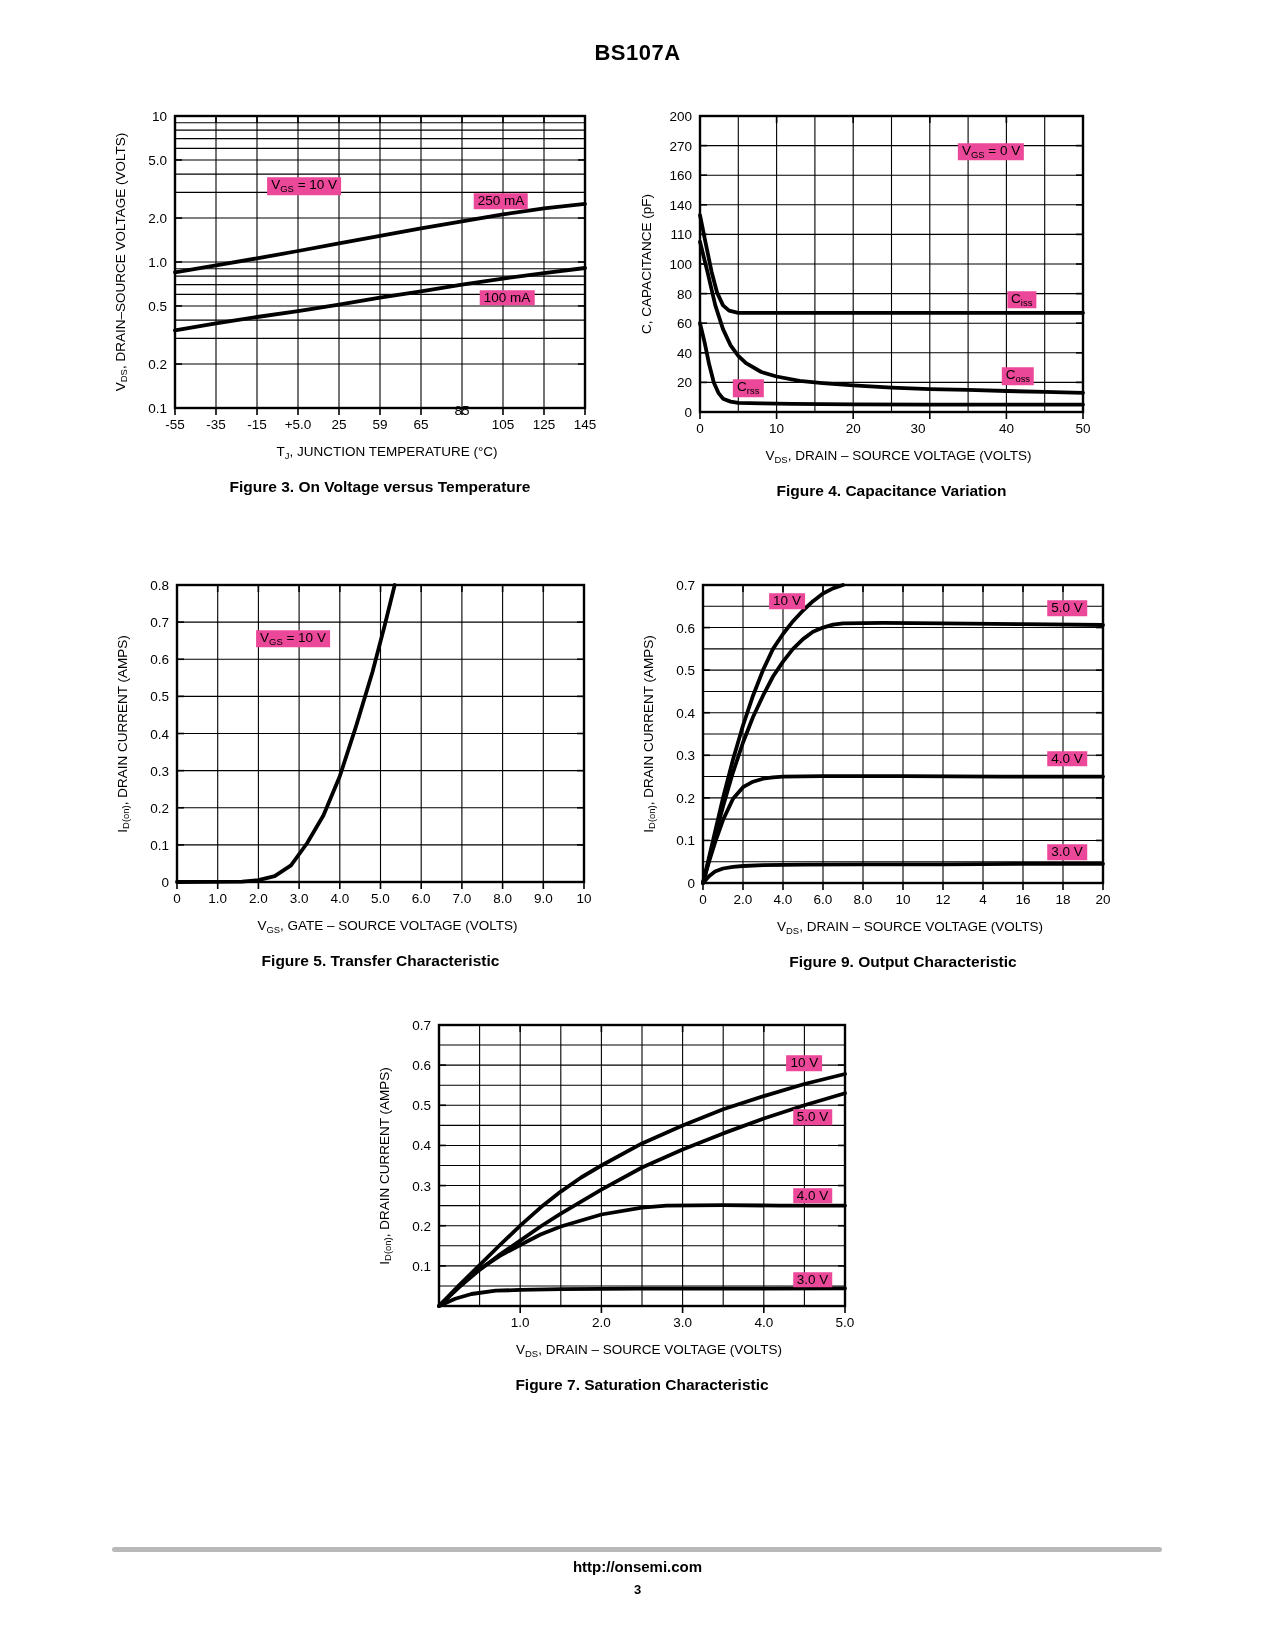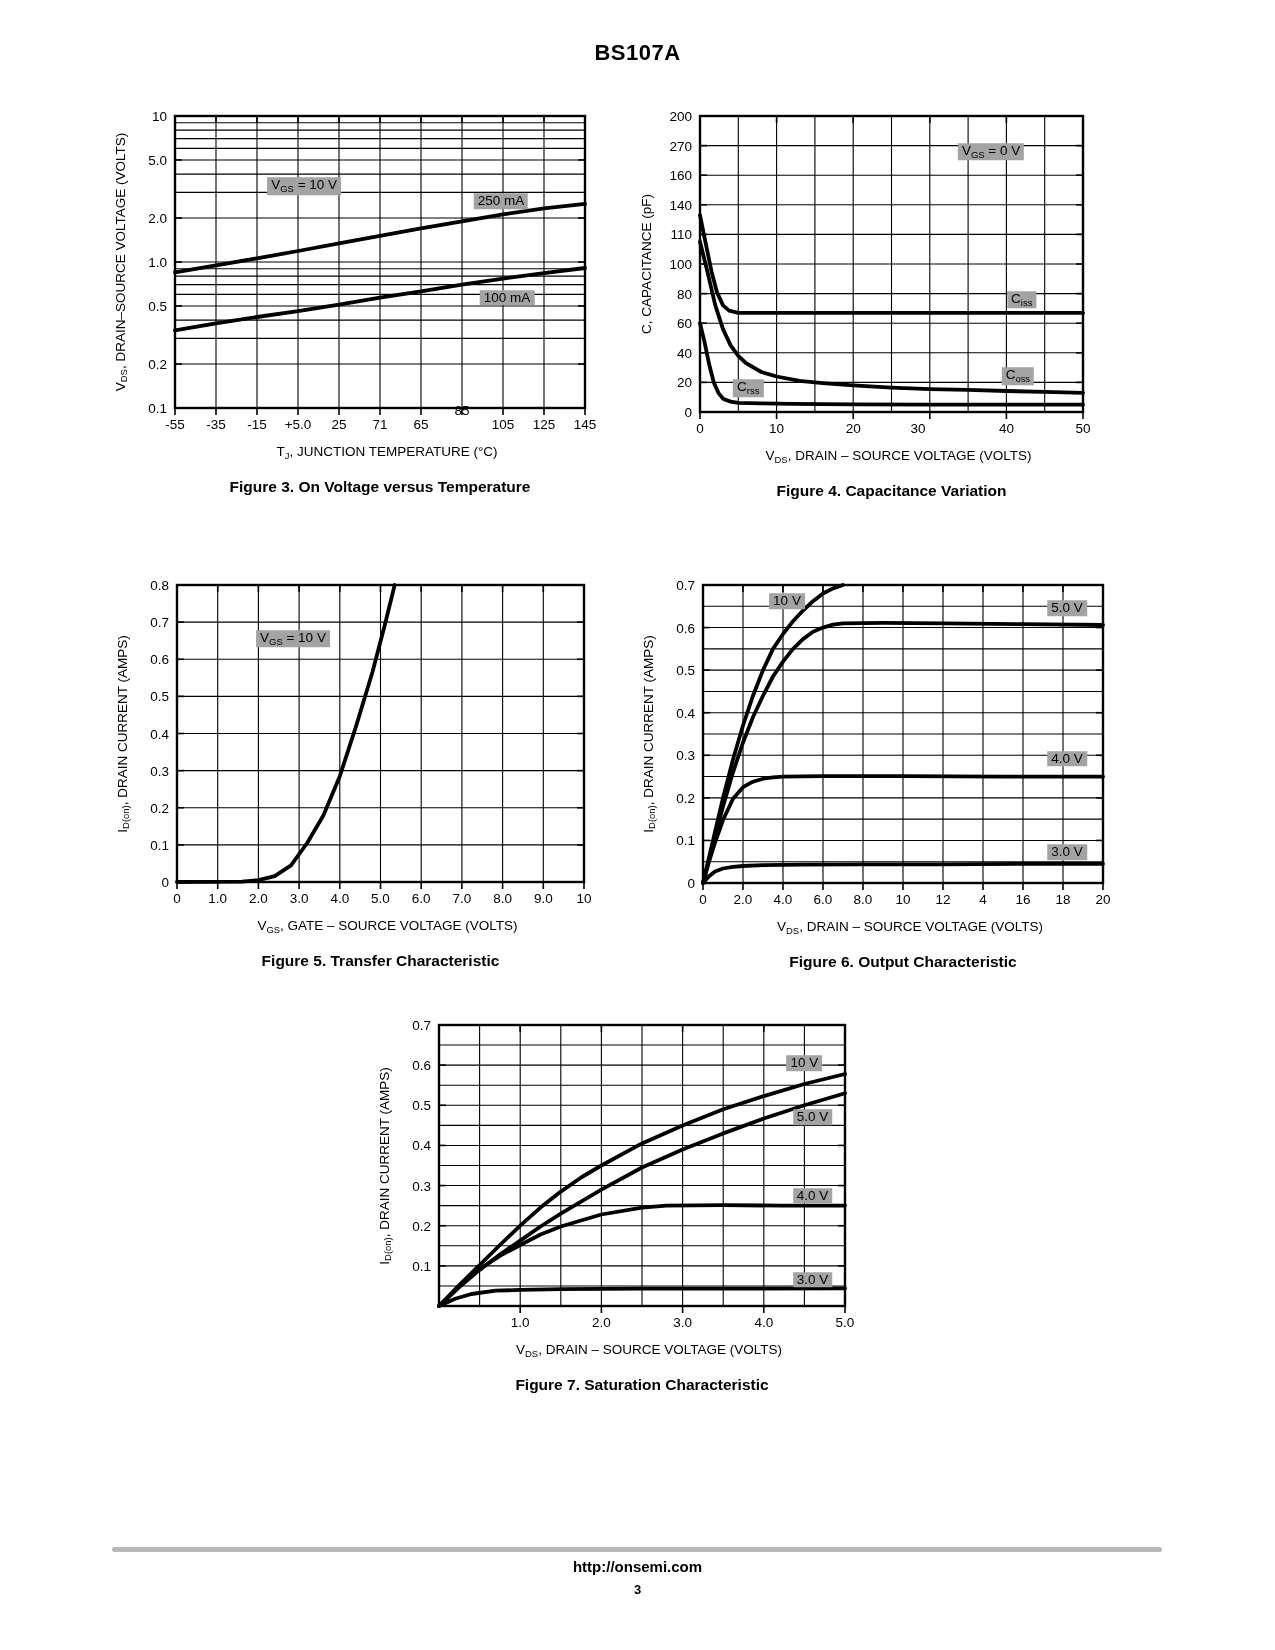--- a/index.html
+++ b/index.html
@@ -25,21 +25,21 @@
     position:absolute;left:7px;text-align:center;font-size:13.5px;white-space:nowrap;
   }
   .ylab{
     position:absolute;left:-54px;transform:translate(-50%,-50%) rotate(-90deg);
     white-space:nowrap;font-size:13.5px;
   }
   .cap{
     position:absolute;text-align:center;font-weight:bold;font-size:15.5px;white-space:nowrap;
   }
   .ann{
-    position:absolute;transform:translate(-50%,-50%);background:#a3a3a3;
+    position:absolute;transform:translate(-50%,-50%);background:#ec4899;
     padding:0 4px;font-size:13.5px;white-space:nowrap;line-height:1.15;
   }
   .sb{font-size:0.7em;vertical-align:-0.28em;}
   .footer-rule{
     position:absolute;left:112px;top:1547px;width:1050px;height:5px;
     background:#b9b9b9;border-radius:3px;
   }
   .footer-link{
     position:absolute;top:1558px;left:0;width:1275px;text-align:center;
     font-size:15px;font-weight:bold;
@@ -132,21 +132,21 @@
       <path d="M0.0 156.3L41.0 149.3L82.0 142.3L123.0 135.0L164.0 127.4L205.0 119.9L246.0 112.4L287.0 105.3L328.0 98.4L369.0 92.4L410.0 87.9" fill="none" stroke="#000" stroke-width="3.8" stroke-linecap="round" stroke-linejoin="round"></path>
       <path d="M0.0 214.4L41.0 207.4L82.0 201.0L123.0 195.2L164.0 188.7L205.0 181.6L246.0 175.3L287.0 168.6L328.0 162.6L369.0 157.1L410.0 152.0" fill="none" stroke="#000" stroke-width="3.8" stroke-linecap="round" stroke-linejoin="round"></path>
     </svg>
   <div class="xlab" style="top: 328px; width: 410px;">T<span class="sb">J</span>, JUNCTION TEMPERATURE (°C)</div>
   <div class="cap" style="top: 362px; left: -60px; width: 530px;">Figure 3. On Voltage versus Temperature</div>
 <div class="xtick" style="left: 0px; top: 301px;">-55</div>
     <div class="xtick" style="left: 41px; top: 301px;">-35</div>
     <div class="xtick" style="left: 82px; top: 301px;">-15</div>
     <div class="xtick" style="left: 123px; top: 301px;">+5.0</div>
     <div class="xtick" style="left: 164px; top: 301px;">25</div>
-    <div class="xtick" style="left: 205px; top: 301px;">71</div>
+    <div class="xtick" style="left: 205px; top: 301px;">59</div>
     <div class="xtick" style="left: 246px; top: 301px;">65</div>
     <div class="xtick" style="left: 287px; top: 287px;">85</div>
     <div class="xtick" style="left: 328px; top: 301px;">105</div>
     <div class="xtick" style="left: 369px; top: 301px;">125</div>
     <div class="xtick" style="left: 410px; top: 301px;">145</div>
     <div class="ytick" style="top: 292px;">0.1</div>
     <div class="ytick" style="top: 248.05px;">0.2</div>
     <div class="ytick" style="top: 189.95px;">0.5</div>
     <div class="ytick" style="top: 146px;">1.0</div>
     <div class="ytick" style="top: 102.05px;">2.0</div>
@@ -416,21 +416,21 @@
         <line x1="393" y1="42.571428571428555" x2="400" y2="42.571428571428555"></line>
         <line x1="0" y1="0" x2="7" y2="0"></line>
         <line x1="393" y1="0" x2="400" y2="0"></line>
       </g>
       <path d="M0.0 298.0L6.0 272.5L12.0 246.9L20.0 212.9L30.0 174.5L40.0 140.5L50.0 110.7L60.0 85.1L70.0 63.9L80.0 49.0L90.0 36.2L100.0 25.5L110.0 16.2L120.0 8.5L130.0 3.4L140.0 0.0" fill="none" stroke="#000" stroke-width="3.8" stroke-linecap="round" stroke-linejoin="round"></path>
       <path d="M0.0 298.0L6.0 274.6L12.0 251.2L20.0 221.4L30.0 187.3L40.0 157.5L50.0 132.0L60.0 110.7L70.0 91.5L80.0 76.6L90.0 63.9L100.0 54.1L110.0 46.8L120.0 42.6L130.0 39.6L140.0 38.3L180.0 37.9L240.0 38.3L320.0 39.2L400.0 40.0" fill="none" stroke="#000" stroke-width="3.8" stroke-linecap="round" stroke-linejoin="round"></path>
       <path d="M0.0 298.0L6.0 276.7L12.0 257.6L20.0 235.0L30.0 213.7L40.0 202.2L50.0 196.7L60.0 193.7L70.0 192.4L80.0 191.6L120.0 191.1L200.0 191.1L300.0 191.6L400.0 191.6" fill="none" stroke="#000" stroke-width="3.8" stroke-linecap="round" stroke-linejoin="round"></path>
       <path d="M0.0 298.0L6.0 291.2L12.0 286.5L20.0 283.5L30.0 281.8L40.0 281.0L60.0 280.1L100.0 279.7L160.0 279.3L240.0 279.3L320.0 278.8L400.0 278.8" fill="none" stroke="#000" stroke-width="3.8" stroke-linecap="round" stroke-linejoin="round"></path>
     </svg>
   <div class="xlab" style="top: 334px; width: 400px;">V<span class="sb">DS</span>, DRAIN – SOURCE VOLTAGE (VOLTS)</div>
-  <div class="cap" style="top: 368px; left: -60px; width: 520px;">Figure 6. Output Characteristic</div>
+  <div class="cap" style="top: 368px; left: -60px; width: 520px;">Figure 9. Output Characteristic</div>
 <div class="xtick" style="left: 0px; top: 307px;">0</div>
     <div class="xtick" style="left: 40px; top: 307px;">2.0</div>
     <div class="xtick" style="left: 80px; top: 307px;">4.0</div>
     <div class="xtick" style="left: 120px; top: 307px;">6.0</div>
     <div class="xtick" style="left: 160px; top: 307px;">8.0</div>
     <div class="xtick" style="left: 200px; top: 307px;">10</div>
     <div class="xtick" style="left: 240px; top: 307px;">12</div>
     <div class="xtick" style="left: 280px; top: 307px;">4</div>
     <div class="xtick" style="left: 320px; top: 307px;">16</div>
     <div class="xtick" style="left: 360px; top: 307px;">18</div>

